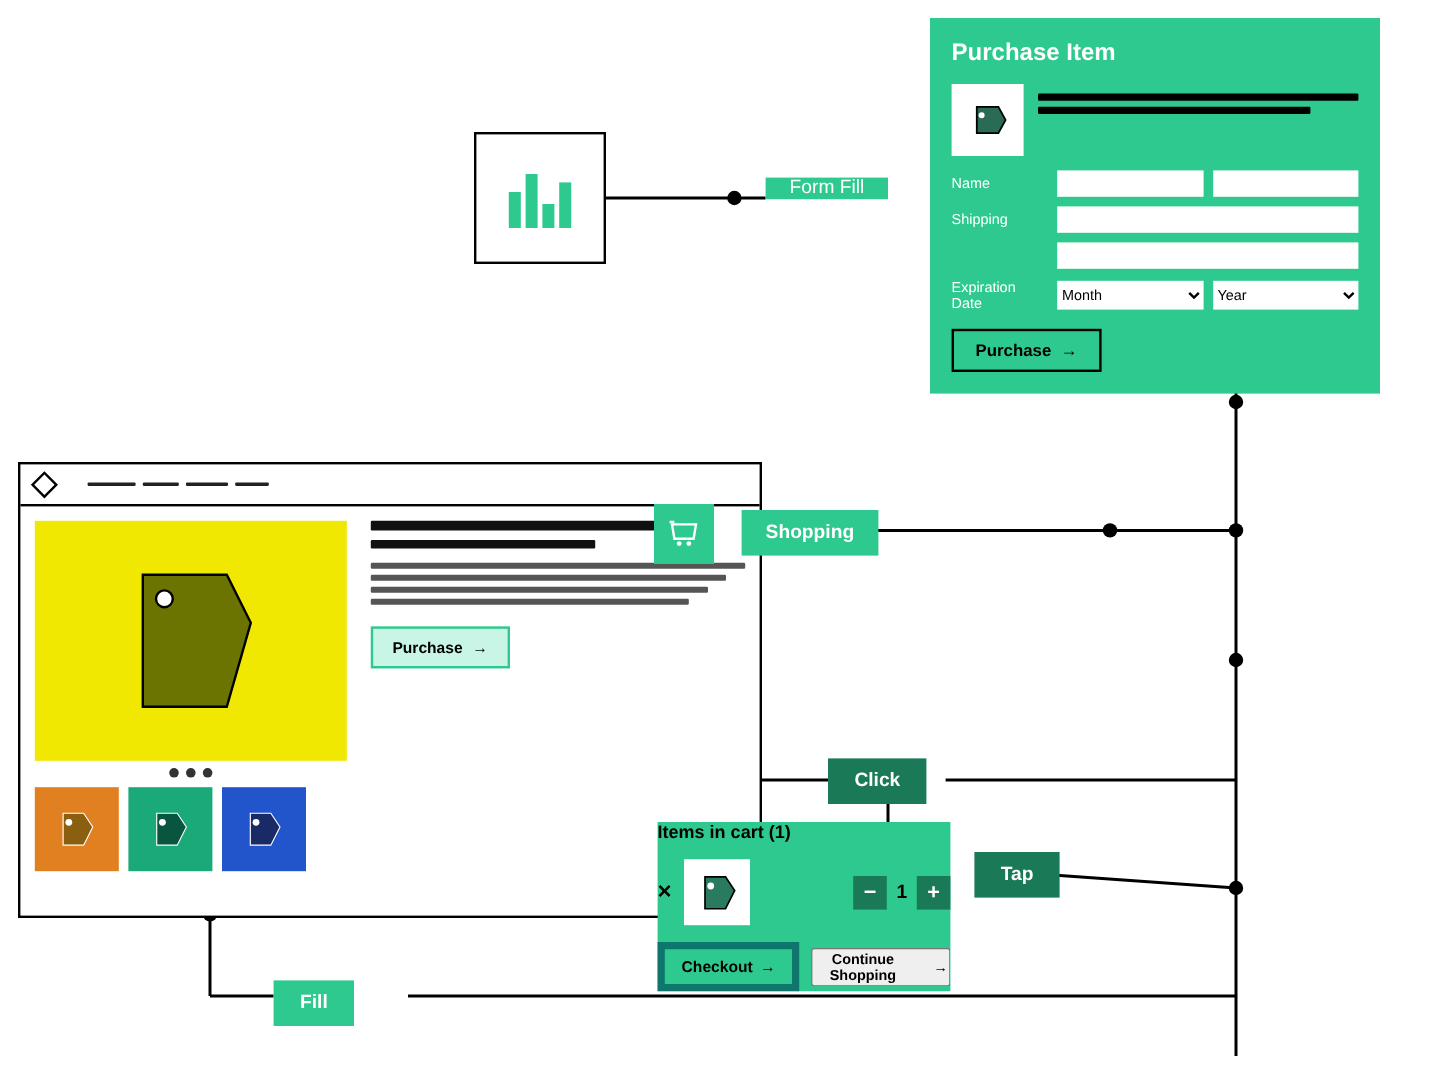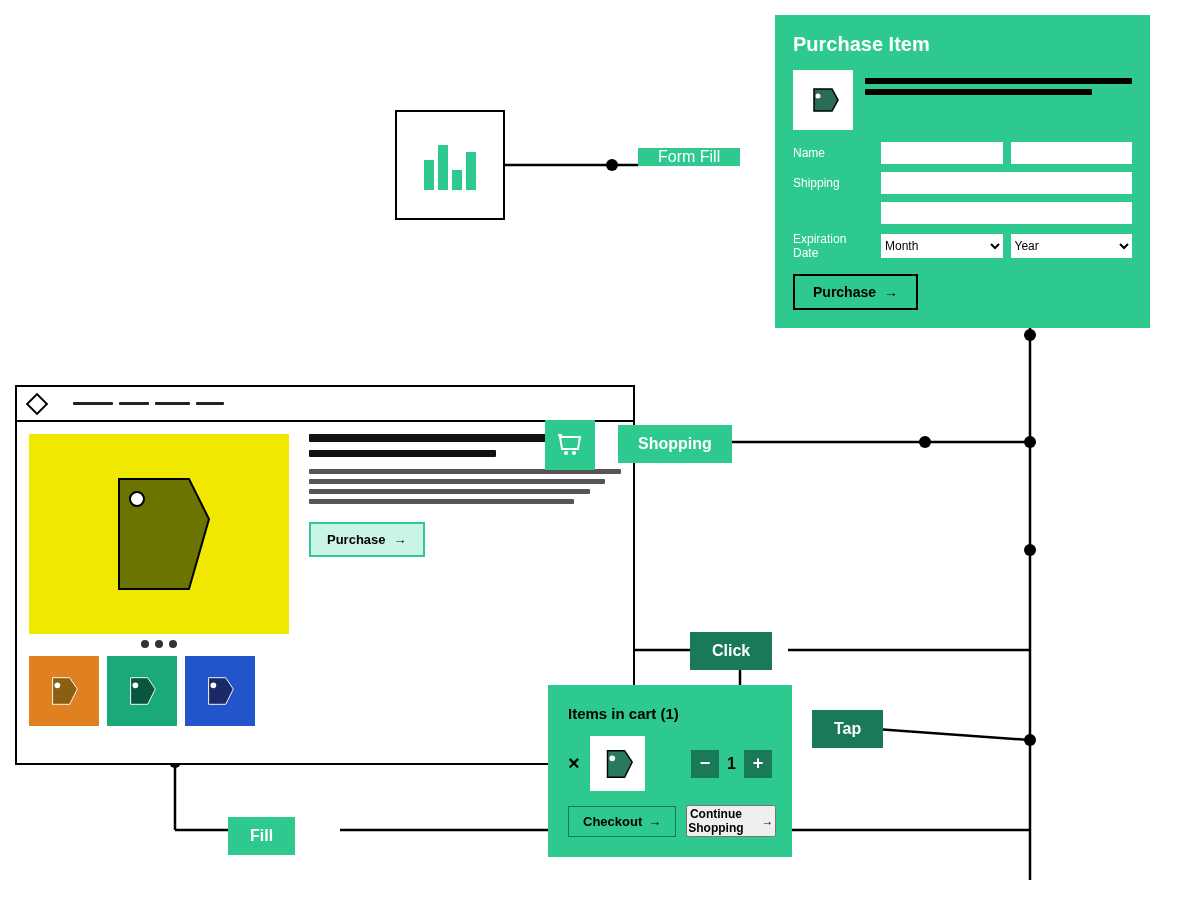--- a/index.html
+++ b/index.html
@@ -317,21 +317,21 @@
       white-space: nowrap;
     }
 
     
     .cart-popup {
       position: absolute;
       top: 685px;
       left: 548px;
       width: 244px;
       background: #2ec98e;
-      padding: 20px;
+      padding: 0;
     }
     .cart-popup-title {
       font-weight: bold;
       font-size: 15px;
       color: #000;
       margin-bottom: 14px;
     }
     .cart-item-row {
       display: flex;
       align-items: center;
@@ -373,21 +373,21 @@
     .qty-num {
       font-size: 16px;
       font-weight: bold;
     }
     .cart-actions {
       display: flex;
       gap: 10px;
       align-items: center;
     }
     .checkout-btn {
-      border: 1px solid #0f766e;
+      border: 6px solid #0f766e;
       background: transparent;
       font-size: 13px;
       font-weight: bold;
       padding: 7px 14px;
       cursor: pointer;
       display: flex;
       align-items: center;
       gap: 6px;
     }
     .continue-btn {

